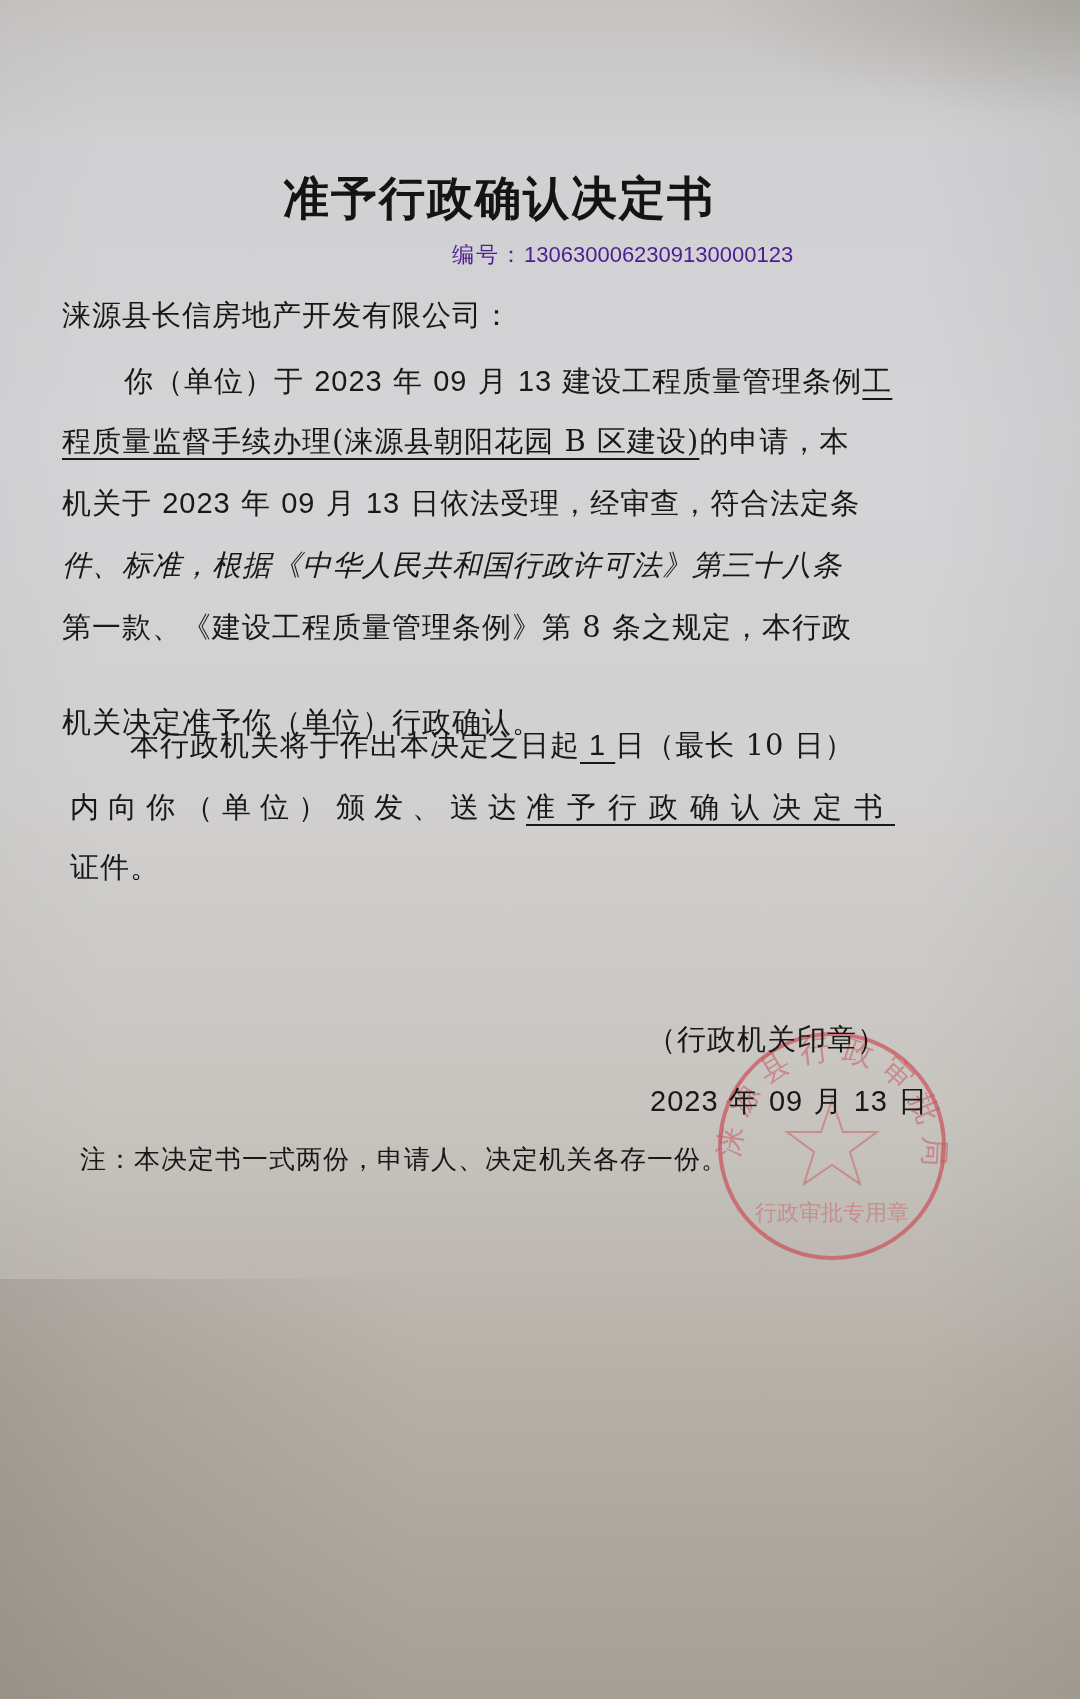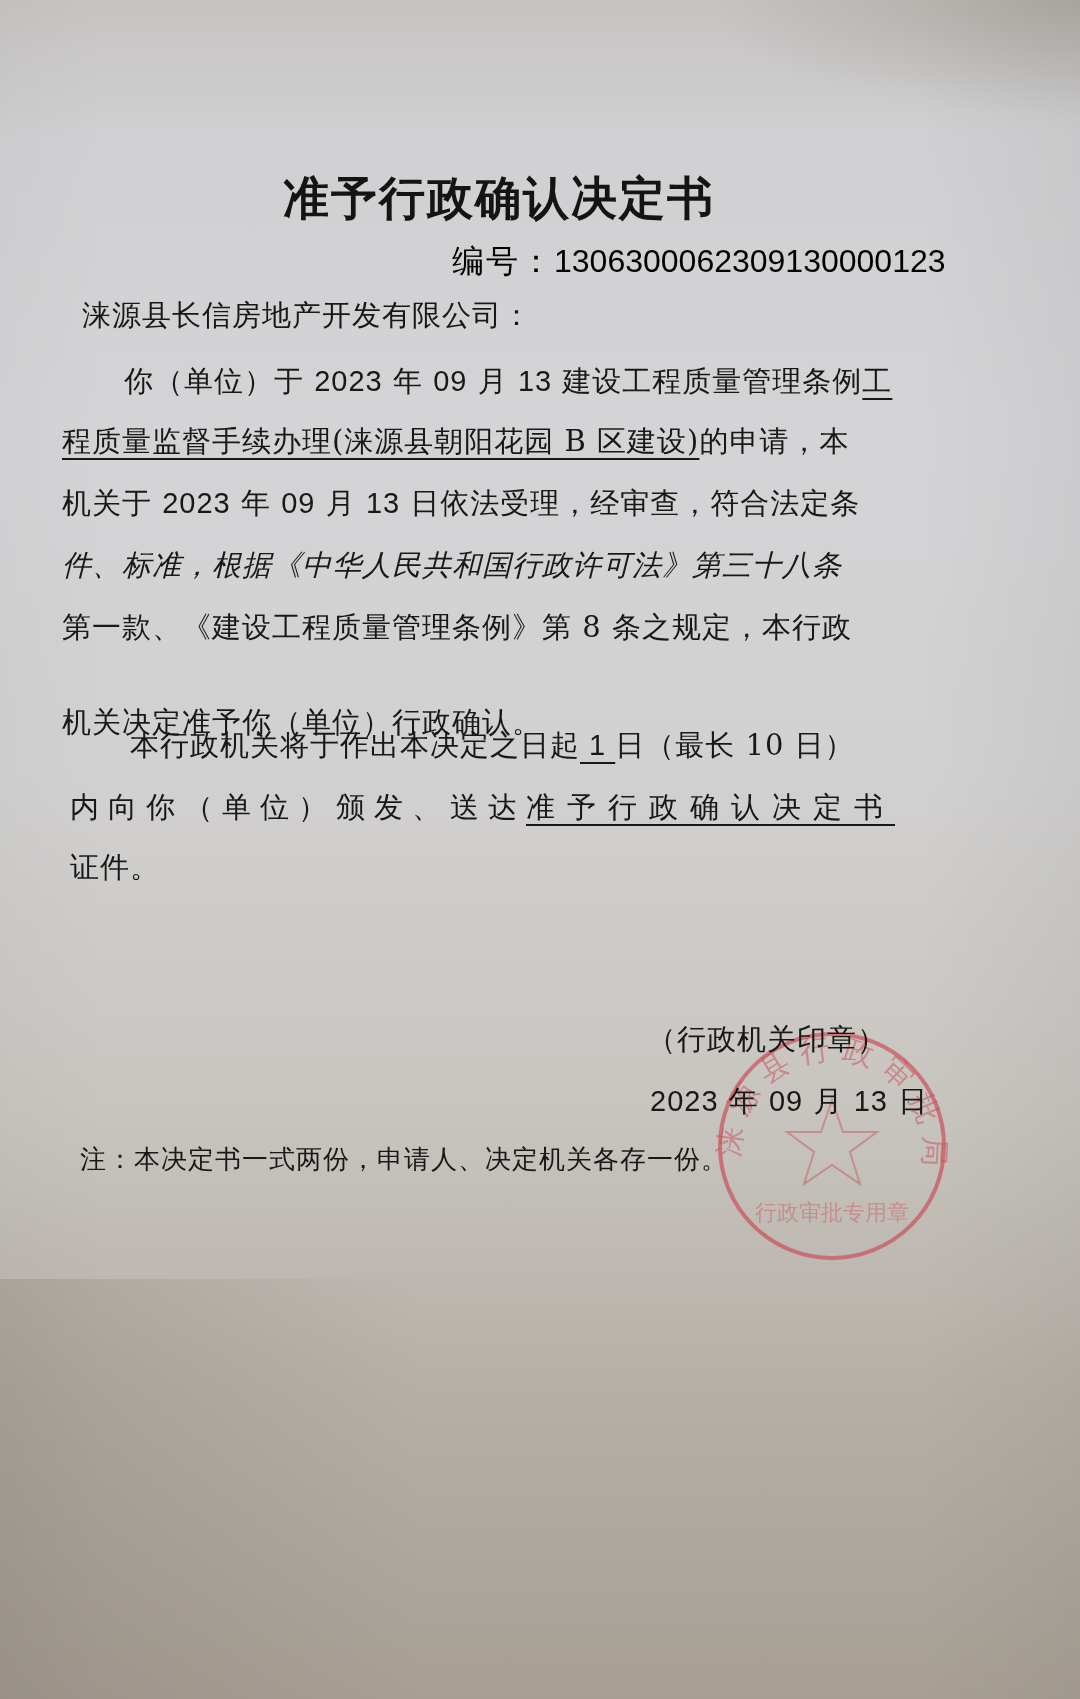--- a/index.html
+++ b/index.html
@@ -35,23 +35,23 @@
 
     .title {
       left: 283px; top: 168px;
       font-size: 46px;
       letter-spacing: 2px;
       font-weight: bold;
       color: #141414;
     }
     .doc-no {
       left: 452px; top: 240px;
-      font-size: 32px;
+      font-size: 22px;
       font-family: "Liberation Sans", "DejaVu Sans", sans-serif;
-      color: #000000;
+      color: #4c1d95;
     }
     .doc-no .lbl { letter-spacing: 2px; }
 
     .line {
       font-size: 29px;
       color: #181818;
       letter-spacing: 1px;
     }
     .num { font-family: Liberation Sans, sans-serif; }
     .ul {
@@ -71,21 +71,21 @@
 
 <div class="shade-top-right"></div>
 <div class="shade-bottom-left"></div>
 
 <div class="abs title">准予行政确认决定书</div>
 
 <div class="abs doc-no">
   <span class="lbl">编号：</span><span>1306300062309130000123</span>
 </div>
 
-<div class="abs line" style="left:62px; top:296px;margin-left:20px;">涞源县长信房地产开发有限公司：</div>
+<div class="abs line" style="left:62px; top:296px;">涞源县长信房地产开发有限公司：</div>
 
 <div class="abs line" style="left:124px; top:362px;">
   <span>你（单位）于 </span><span class="num">2023</span><span> 年 </span><span class="num">09</span><span> 月 </span><span class="num">13</span><span> 建设工程质量管理条例</span><span class="ul">工</span>
 </div>
 
 <div class="abs line" style="left:62px; top:422px;">
   <span class="ul">程质量监督手续办理(涞源县朝阳花园 B 区建设)</span><span>的申请，本</span>
 </div>
 
 <div class="abs line" style="left:62px; top:484px;">

